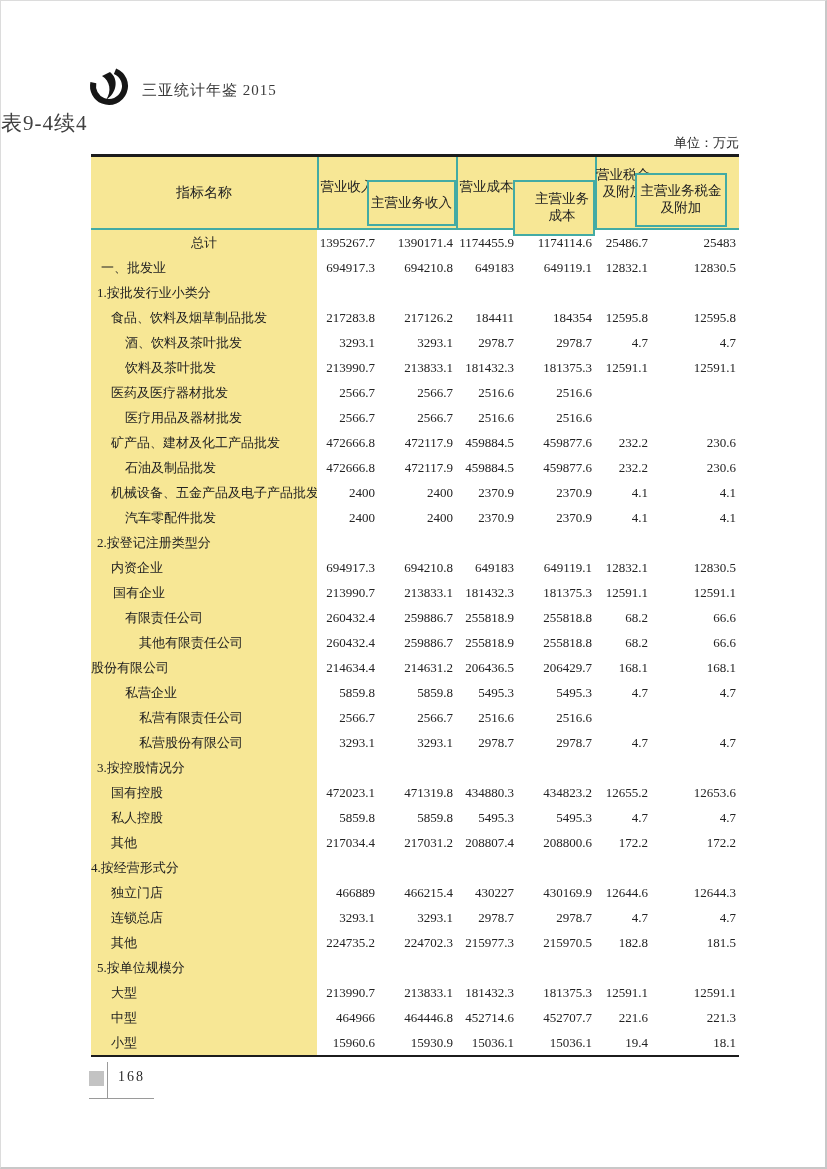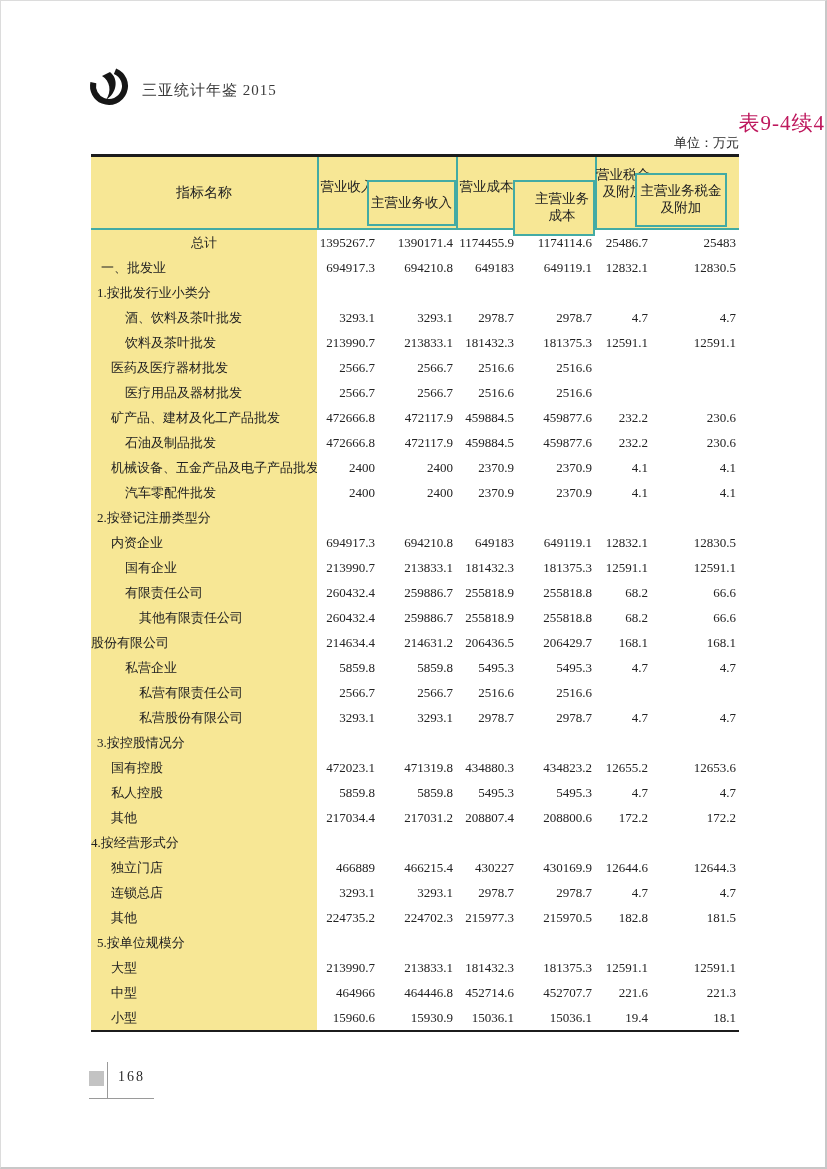--- a/index.html
+++ b/index.html
@@ -5,21 +5,21 @@
   html,body{margin:0;padding:0;background:#f2f2f2;}
   .page{
     position:relative;width:827px;height:1169px;margin:0 auto;background:#fff;
     font-family:"Liberation Serif","DejaVu Serif",serif;color:#222;
     box-sizing:border-box;border:1px solid #dcdcdc;border-right:2px solid #c8c8c8;border-bottom:2px solid #c8c8c8;
     overflow:hidden;
   }
   
   .logo{position:absolute;left:86px;top:62px;width:44px;height:46px;}
   .brand{position:absolute;left:141px;top:80px;font-size:15px;color:#3a3a3a;letter-spacing:1px;}
-  .doc-title{position:absolute;left:0;top:108px;width:100%;text-align:right;font-size:21px;letter-spacing:1px;color:#be185d;}
+  .doc-title{position:absolute;left:0;top:108px;width:100%;text-align:left;font-size:21px;letter-spacing:1px;color:#404040;}
   .unit-label{position:absolute;left:90px;top:133px;width:648px;text-align:right;font-size:13px;color:#2a2a2a;}
 
   
   .yeartable{position:absolute;left:90px;top:153px;width:648px;}
   .toprule{height:3px;background:#1c1c1c;}
   .thead{position:relative;height:71px;background:var(--yellow);border-bottom:2px solid var(--teal);}
   .vline{position:absolute;top:0;bottom:0;width:2px;background:var(--teal);}
   .h-col1{position:absolute;left:0;top:0;width:226px;height:100%;display:flex;align-items:center;justify-content:center;font-size:14px;}
   .h-main{position:absolute;display:flex;align-items:center;justify-content:center;text-align:center;font-size:13.5px;line-height:1.25;}
   .h-sub{position:absolute;box-sizing:border-box;background:var(--yellow);border:2px solid var(--teal);
@@ -103,20 +103,29 @@
           <tr>
             <td class="lbl" style="padding-left: 6px;">1.按批发行业小类分</td>
             <td class="num"></td>
             <td class="num"></td>
             <td class="num"></td>
             <td class="num"></td>
             <td class="num"></td>
             <td class="num"></td>
           </tr>
           <tr>
+            <td class="lbl" style="padding-left: 20px;">食品、饮料及烟草制品批发</td>
+            <td class="num">217283.8</td>
+            <td class="num">217126.2</td>
+            <td class="num">184411</td>
+            <td class="num">184354</td>
+            <td class="num">12595.8</td>
+            <td class="num">12595.8</td>
+          </tr>
+          <tr>
             <td class="lbl" style="padding-left: 34px;">酒、饮料及茶叶批发</td>
             <td class="num">3293.1</td>
             <td class="num">3293.1</td>
             <td class="num">2978.7</td>
             <td class="num">2978.7</td>
             <td class="num">4.7</td>
             <td class="num">4.7</td>
           </tr>
           <tr>
             <td class="lbl" style="padding-left: 34px;">饮料及茶叶批发</td>
@@ -193,21 +202,21 @@
           <tr>
             <td class="lbl" style="padding-left: 20px;">内资企业</td>
             <td class="num">694917.3</td>
             <td class="num">694210.8</td>
             <td class="num">649183</td>
             <td class="num">649119.1</td>
             <td class="num">12832.1</td>
             <td class="num">12830.5</td>
           </tr>
           <tr>
-            <td class="lbl" style="padding-left: 34px; margin-top: 44px;">国有企业</td>
+            <td class="lbl" style="padding-left: 22px; margin-top: 44px;">国有企业</td>
             <td class="num">213990.7</td>
             <td class="num">213833.1</td>
             <td class="num">181432.3</td>
             <td class="num">181375.3</td>
             <td class="num">12591.1</td>
             <td class="num">12591.1</td>
           </tr>
           <tr>
             <td class="lbl" style="padding-left: 34px;">有限责任公司</td>
             <td class="num">260432.4</td>

